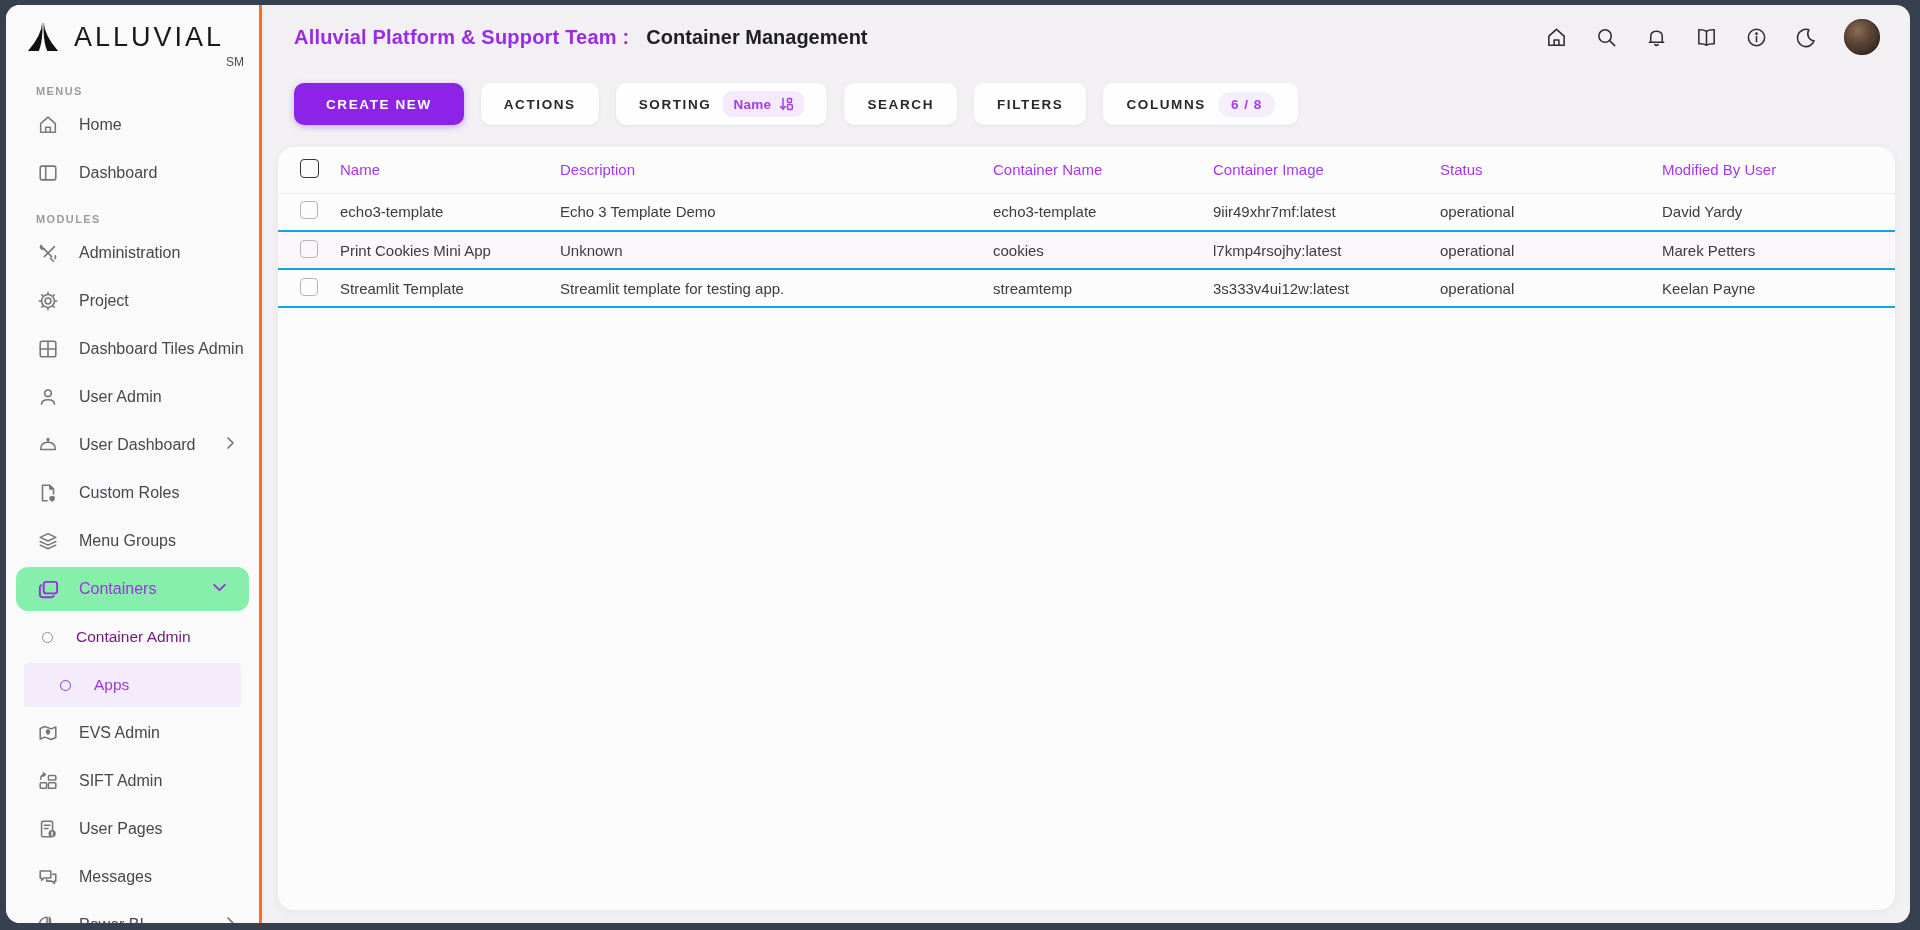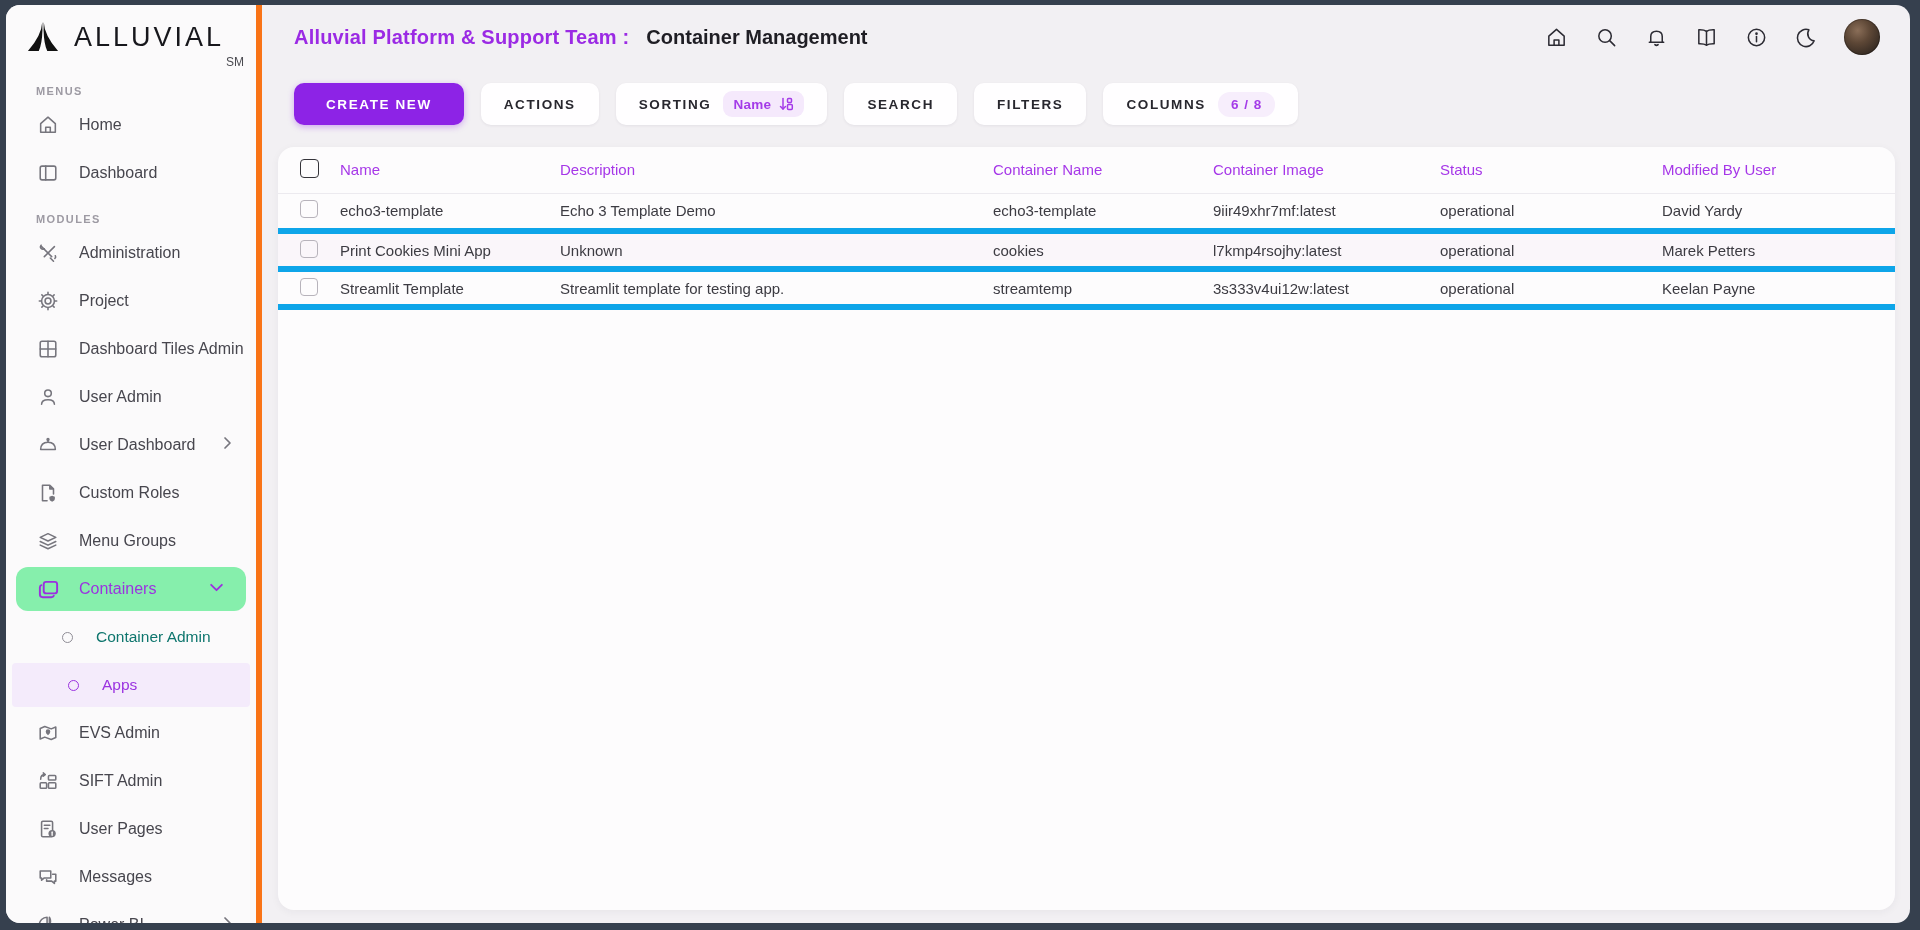--- a/index.html
+++ b/index.html
@@ -3,42 +3,42 @@
 <meta charset="utf-8">
 <style>
   * { margin:0; padding:0; box-sizing:border-box; }
   html,body { width:1920px; height:930px; overflow:hidden; }
   body { background:#36404e; font-family:"Liberation Sans", sans-serif; }
 
   .app { position:absolute; left:6px; top:5px; right:10px; bottom:7px;
          background:#f2f0f3; border-radius:14px; overflow:hidden; display:flex; }
 
   
-  .sidebar { width:256px; background:#fbfafb; border-right:6px solid #f97316;
+  .sidebar { width:256px; background:#fbfafb; border-right:3px solid #f97316;
              flex-shrink:0; overflow:hidden; }
   .logo-row { height:64px; display:flex; align-items:center; padding:0 16px 0 20px; }
   .logo-mark { width:34px; height:32px; flex-shrink:0; }
   .logo-text { font-size:27px; letter-spacing:3px; color:#17171c; font-weight:400; margin-left:14px; }
   .logo-sm { font-size:12px; color:#4a4a50; margin-left:2px; align-self:flex-end; }
   .pin-icon { margin-left:auto; }
 
   .nav-section-label { margin:16px 0 0 30px; height:16px; font-size:11px; font-weight:700;
                        letter-spacing:1.4px; color:#9d9aa3; }
   .nav-item { height:48px; display:flex; align-items:center; padding-left:30px;
               color:#47464e; font-size:16px; cursor:pointer; position:relative; }
   .nav-item .nav-ic { width:24px; height:24px; flex-shrink:0; display:flex; align-items:center; justify-content:center; }
   .nav-item .nav-label { margin-left:19px; }
   .nav-item .chev { position:absolute; right:22px; }
   .nav-item.active { margin:2px 10px; height:44px; padding-left:20px; background:#86efac;
                      border-radius:12px; color:#9b33e0; }
-  .nav-sub { height:48px; display:flex; align-items:center; padding-left:56px;
-             color:#0f766e; font-size:15.5px; cursor:pointer; }
+  .nav-sub { height:48px; display:flex; align-items:center; padding-left:36px;
+             color:#701a75; font-size:15.5px; cursor:pointer; }
   .nav-sub .ring { width:11px; height:11px; border-radius:50%; border:1.5px solid #8f8d96; flex-shrink:0; }
   .nav-sub .sub-label { margin-left:23px; }
-  .nav-sub.active { margin:2px 6px; height:44px; background:#f4ebfb;
+  .nav-sub.active { margin:2px 18px; height:44px; background:#f4ebfb;
                     border-radius:4px; color:#9b33e0; }
   .nav-sub.active .ring { border-color:#9b33e0; }
 
   svg.ic { stroke:#76757d; fill:none; stroke-width:1.7; stroke-linecap:round; stroke-linejoin:round; }
   .active svg.ic { stroke:#9b2fe0; }
   svg.hic { stroke:#2c2b33; fill:none; stroke-width:1.6; stroke-linecap:round; stroke-linejoin:round; }
 
   
   .main { flex:1; display:flex; flex-direction:column; min-width:0; }
   .topbar { height:64px; display:flex; align-items:center; padding:0 30px 0 32px; flex-shrink:0; }
@@ -64,21 +64,21 @@
 
   
   .card { margin:22px 15px 13px 16px; background:#fdfcfd; border-radius:16px; flex:1;
           box-shadow:0 2px 8px rgba(40,30,60,.05); overflow:hidden; }
   table { width:100%; border-collapse:collapse; table-layout:fixed; }
   col.c-cb { width:62px; } col.c-name { width:220px; } col.c-desc { width:433px; }
   col.c-cname { width:220px; } col.c-cimg { width:227px; } col.c-status { width:222px; }
   thead th { height:46px; text-align:left; color:#a637e8; font-size:15px; font-weight:400;
              border-bottom:1px solid #eceaef; }
   tbody td { height:38px; color:#3c3b42; font-size:15px; font-weight:400; }
-  tbody tr { border-bottom:6px solid #0ea5e9; cursor:pointer; }
+  tbody tr { border-bottom:2px solid #0ea5e9; cursor:pointer; }
   tbody tr:nth-child(even) { background:#faf6fa; }
   .cb-cell { padding-left:22px; }
   .cb { width:18px; height:18px; border-radius:4px; border:1.6px solid #b7b3bb; background:transparent; cursor:pointer; }
   .cb-head { border:1.9px solid #35343a; width:19px; height:19px; }
 </style>
 </head>
 <body>
 
 <div class="app">
 

